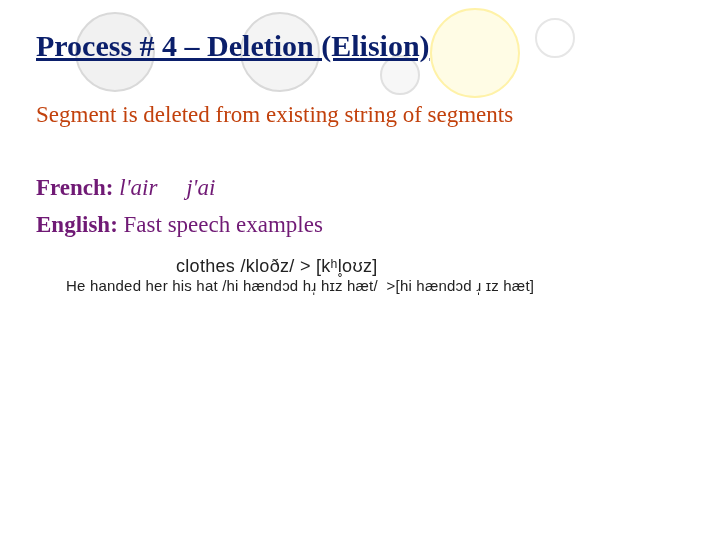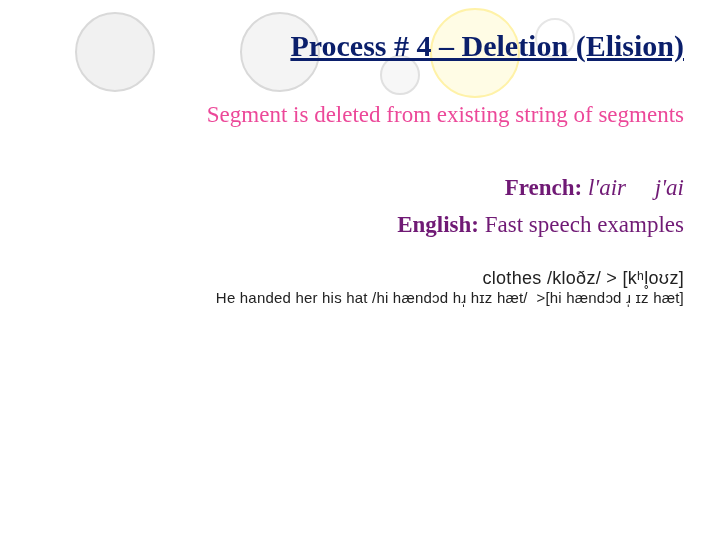--- a/index.html
+++ b/index.html
@@ -1,15 +1,15 @@
 <!DOCTYPE html>
 <html><head>
 <meta charset="utf-8">
 <style>
-  * { margin: 0; padding: 0; box-sizing: border-box; text-align: right; }
+  * { margin: 0; padding: 0; box-sizing: border-box; }
   body {
     width: 720px;
     height: 540px;
     background: #ffffff;
     font-family: Georgia, 'Times New Roman', serif;
     position: relative;
     overflow: hidden;
   }
   .decorative-circles {
     position: absolute;
@@ -36,33 +36,33 @@
   .title {
     font-size: 30px;
     font-weight: bold;
     color: #0b1f6b;
     text-decoration: underline;
     margin-bottom: 36px;
     line-height: 1.2;
   }
   .description {
     font-size: 23px;
-    color: #ec4899;
+    color: #c2410c;
     margin-bottom: 40px;
     line-height: 1.3;
   }
   .lang-line {
     font-size: 23px;
     color: #701a75;
     line-height: 1.6;
   }
   .bold { font-weight: bold; }
   .italic { font-style: italic; }
   .example-img {
-    margin-top: 25px;
+    margin-top: 13px;
     margin-left: 140px;
     font-family: Arial, sans-serif;
     font-size: 18px;
     color: #222;
     letter-spacing: 0.3px;
   }
   .example-img2 {
     margin-left: 30px;
     font-family: Arial, sans-serif;
     font-size: 15px;

